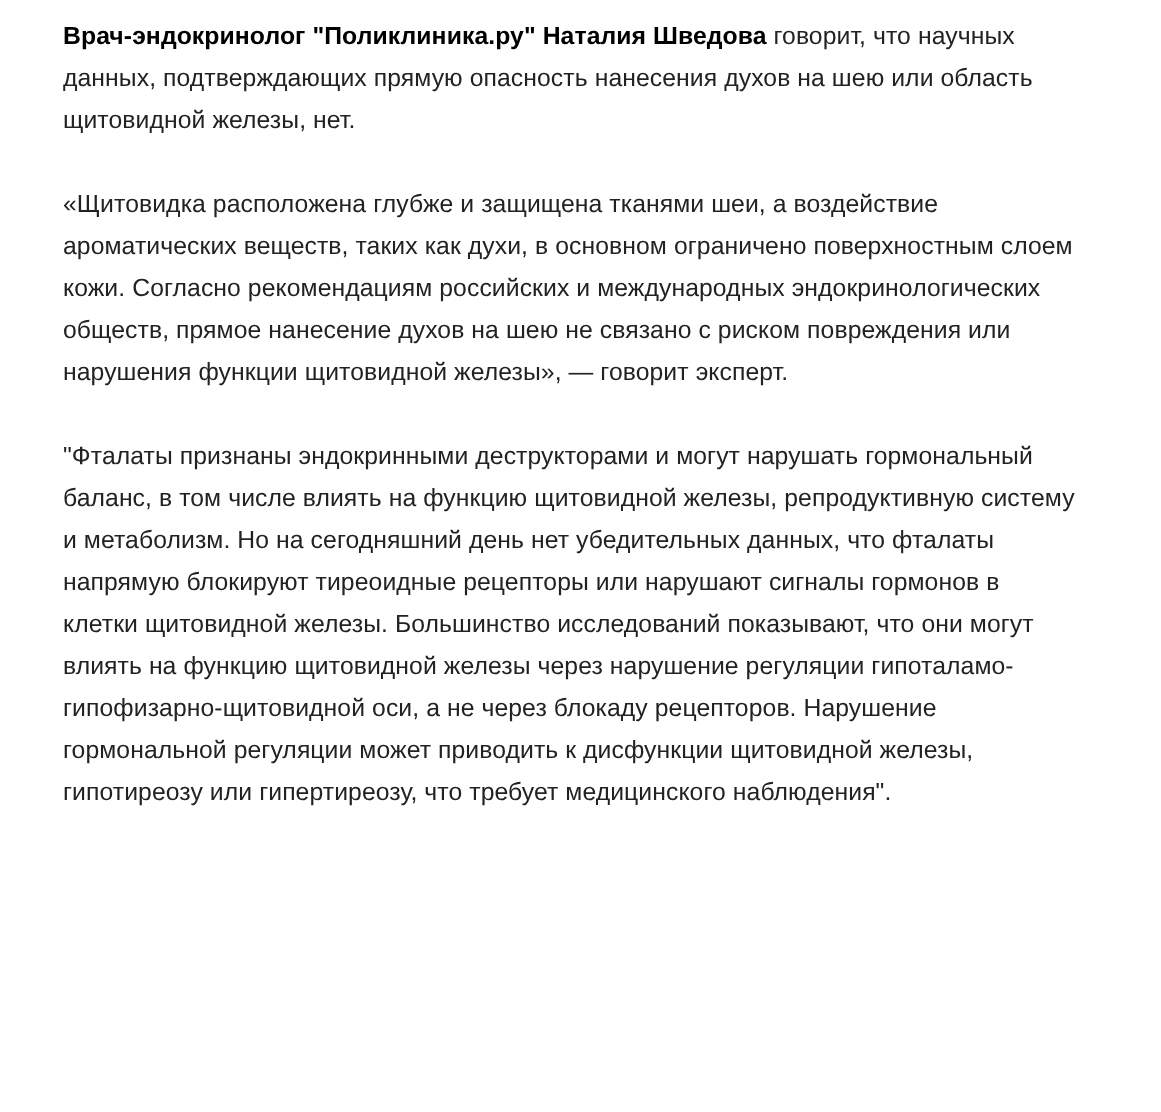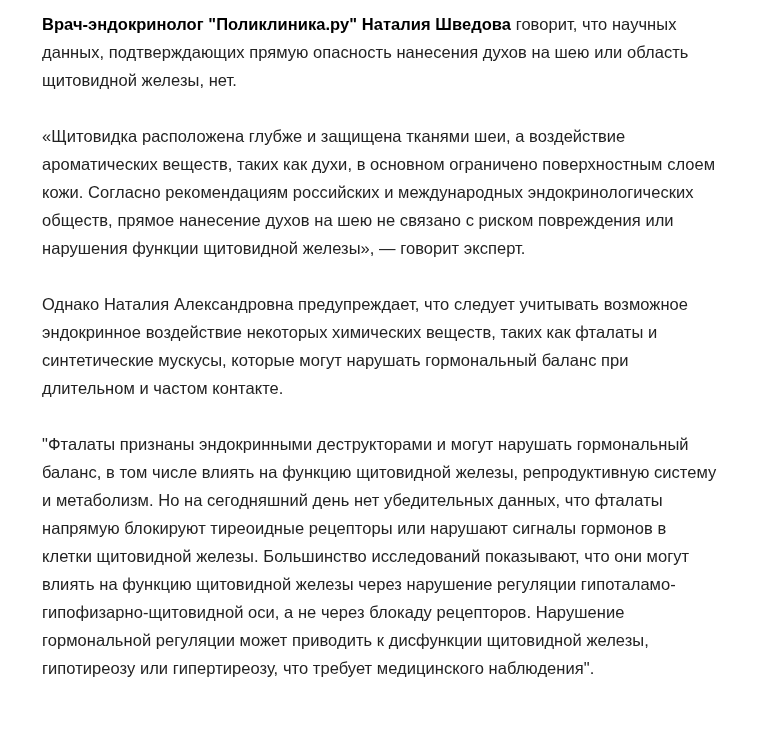--- a/index.html
+++ b/index.html
@@ -34,17 +34,16 @@
 </style>
 </head>
 <body>
 
 <article class="article">
 
   <p class="para lead"><span class="strong">Врач-эндокринолог "Поликлиника.ру" Наталия Шведова</span><span> говорит, что научных данных, подтверждающих прямую опасность нанесения духов на шею или область щитовидной железы, нет.</span></p>
 
   <p class="para">«Щитовидка расположена глубже и защищена тканями шеи, а воздействие ароматических веществ, таких как духи, в основном ограничено поверхностным слоем кожи. Согласно рекомендациям российских и международных эндокринологических обществ, прямое нанесение духов на шею не связано с риском повреждения или нарушения функции щитовидной железы», — говорит эксперт.</p>
 
-  <p class="para">Однако Наталия Александровна предупреждает, что следует учитывать возможное эндокринное воздействие некоторых химических веществ, таких как фталаты и синтетические мускусы, которые могут нарушать гормональный баланс при длительном и частом контакте.</p>
 
   <p class="para">"Фталаты признаны эндокринными деструкторами и могут нарушать гормональный баланс, в том числе влиять на функцию щитовидной железы, репродуктивную систему и метаболизм. Но на сегодняшний день нет убедительных данных, что фталаты напрямую блокируют тиреоидные рецепторы или нарушают сигналы гормонов в клетки щитовидной железы. Большинство исследований показывают, что они могут влиять на функцию щитовидной железы через нарушение регуляции гипоталамо-гипофизарно-щитовидной оси, а не через блокаду рецепторов. Нарушение гормональной регуляции может приводить к дисфункции щитовидной железы, гипотиреозу или гипертиреозу, что требует медицинского наблюдения".</p>
 
 </article>
 
 </body></html>

